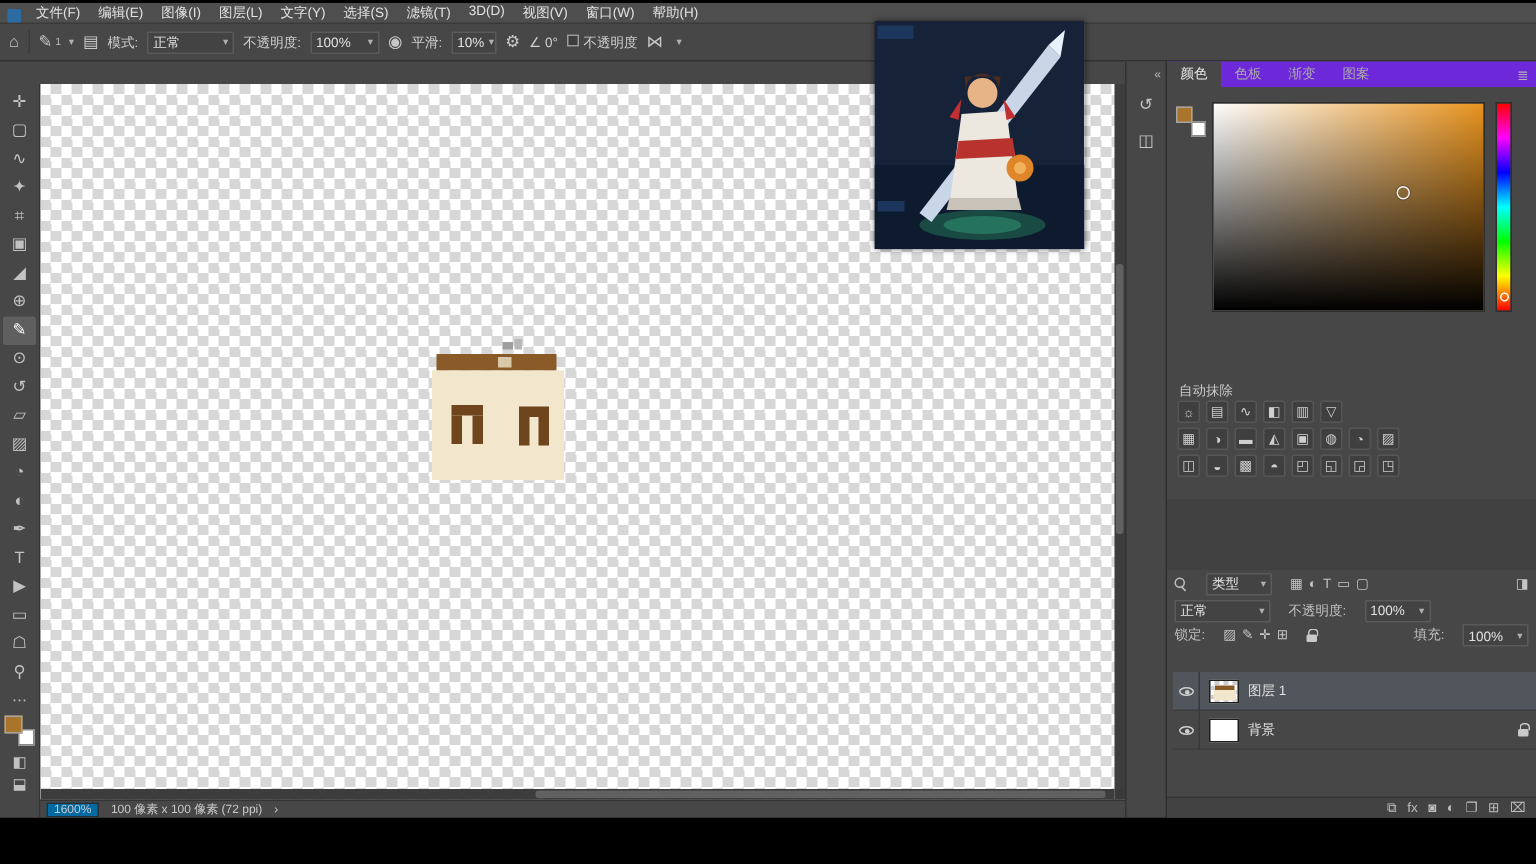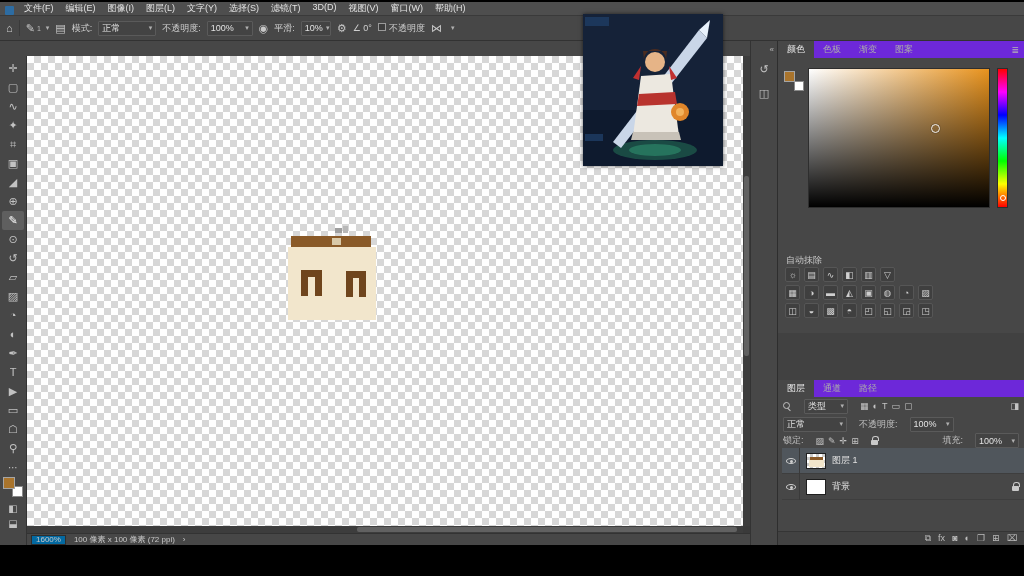--- a/index.html
+++ b/index.html
@@ -309,27 +309,20 @@
               <span class="adj-ico">◱</span>
               <span class="adj-ico">◲</span>
               <span class="adj-ico">◳</span>
             </span>
           </div>
       </div>
 
       <div class="dockgap"></div>
 
       <div class="pgroup" style="top:339px;height:165px">
-        <div class="tabrow">
-          <span id="layers-tabs" style="display:flex">
-              <span class="ptab act">图层</span>
-              <span class="ptab">通道</span>
-              <span class="ptab">路径</span>
-            </span>
-        </div>
         <div class="lrowbar">
           <span class="search-ico"></span>
           <span class="dd" style="width:44px">
             <span>类型</span>
             <span class="chev">▾</span>
           </span>
           <span id="filter-icons" style="display:flex;gap:4px">
               <span class="f-ico">▦</span>
               <span class="f-ico">◐</span>
               <span class="f-ico">T</span>

